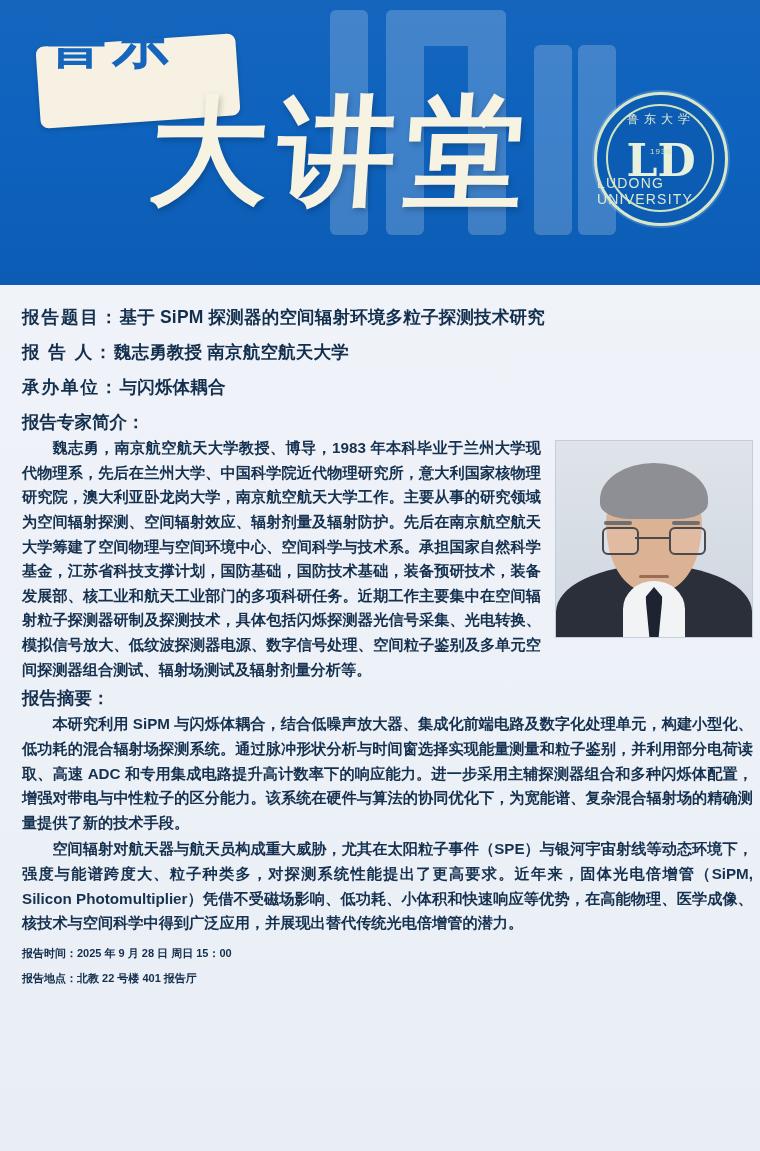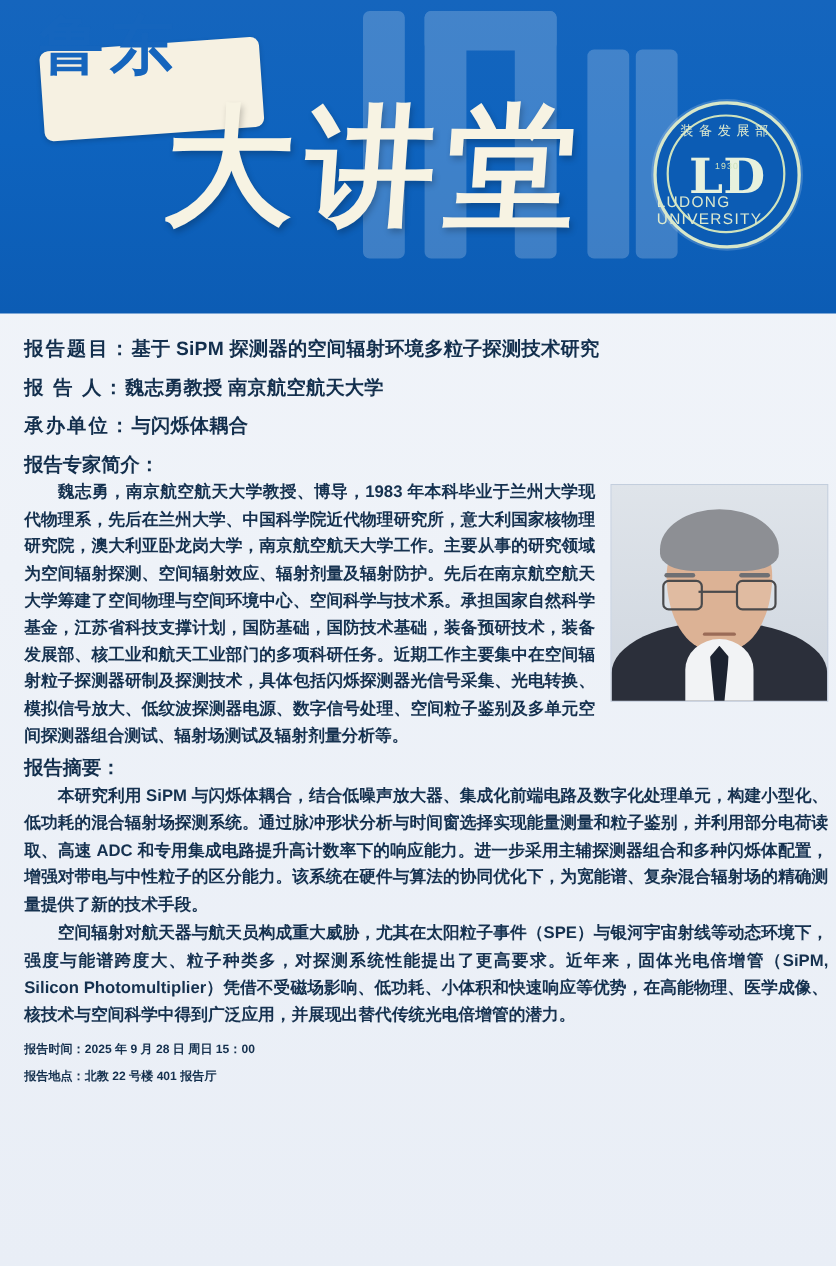--- a/index.html
+++ b/index.html
@@ -60,21 +60,21 @@
     top: 40px;
     width: 200px;
     height: 82px;
     background: #f6f1e2;
     border-radius: 8px;
     transform: rotate(-4deg);
     box-shadow: 0 2px 5px rgba(0,0,0,0.18);
   }
   .seal-text {
     position: absolute;
-    left: 0; top: 0;
+    left: 12px; top: 0;
     width: 200px; height: 82px;
     line-height: 82px;
     text-align: center;
     font-family: "DejaVu Serif", "Liberation Serif", serif;
     font-weight: 700;
     font-size: 58px;
     color: #1565bd;
     letter-spacing: 6px;
   }
   .big-chars {
@@ -261,21 +261,21 @@
     </div>
 
     <div class="title-zone">
       <div class="seal"></div>
       <div class="seal-text">鲁东</div>
       <div class="big-chars">大讲堂</div>
     </div>
 
     <div class="emblem">
       <div class="ring"></div>
-      <div class="cn-top">装备发展部</div>
+      <div class="cn-top">鲁东大学</div>
       <div class="mono">LD</div>
       <div class="year">1930</div>
       <div class="en-bot">LUDONG UNIVERSITY</div>
     </div>
   </div>
 
   <div class="content">
 
     <div class="line-row">
       <span class="label">报告题目：</span><span>基于 SiPM 探测器的空间辐射环境多粒子探测技术研究</span>

